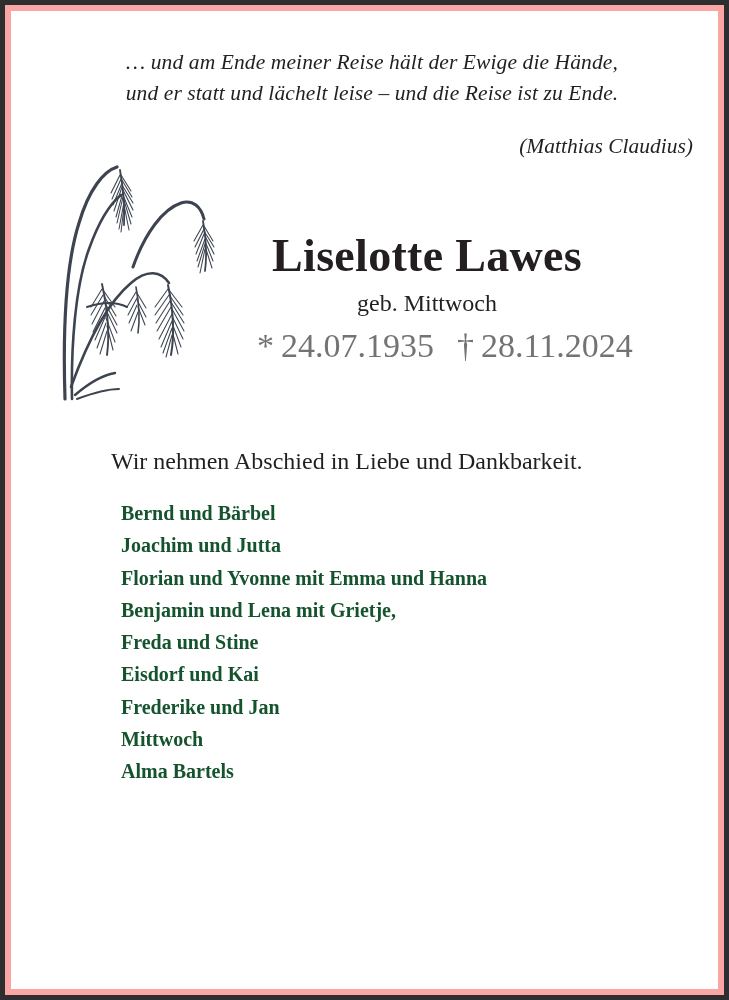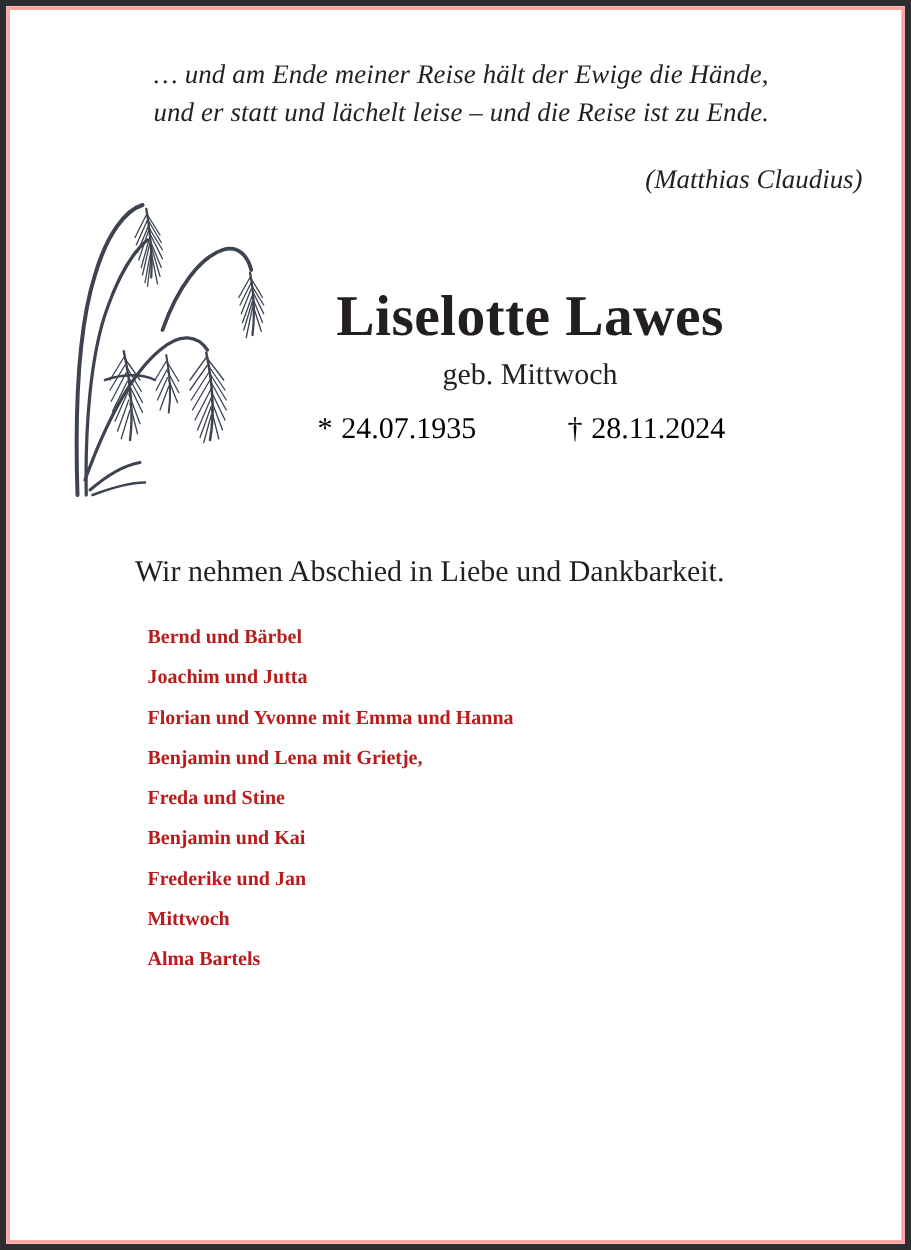--- a/index.html
+++ b/index.html
@@ -23,21 +23,21 @@
     height: 1000px;
     background: #ffffff;
     border: 5px solid #2e2e31;
   }
   .notice-inner {
     position: relative;
     box-sizing: border-box;
     width: 100%;
     height: 100%;
     background: #ffffff;
-    border: 3px solid #fca5a5;
+    border: 6px solid #fca5a5;
   }
 
   
   .quote {
     position: absolute;
     left: 52px;
     top: 36px;
     width: 618px;
     font-style: italic;
     font-size: 21.5px;
@@ -86,25 +86,25 @@
     white-space: nowrap;
   }
   .maiden-name {
     font-size: 24px;
     line-height: 33px;
     margin-top: 4px;
     color: #231f20;
   }
   .dates {
     margin-top: 9px;
-    font-size: 24px;
+    font-size: 34px;
     line-height: 34px;
     display: flex;
     justify-content: center;
-    color: #000000;
+    color: #737373;
   }
   .date-birth { width: 196px; text-align: left; padding-left: 26px; box-sizing: border-box; }
   .date-death { width: 196px; text-align: left; padding-left: 30px; box-sizing: border-box; }
   .sym { margin-right: 7px; }
 
   
   .mourning-intro {
     position: absolute;
     left: 100px;
     top: 434px;
@@ -113,24 +113,24 @@
     color: #231f20;
     white-space: nowrap;
   }
   .family-list {
     position: absolute;
     left: 110px;
     top: 486px;
     width: 560px;
   }
   .family-line {
-    font-size: 16px;
+    font-size: 20px;
     font-weight: bold;
     line-height: 32.3px;
-    color: #b91c1c;
+    color: #14532d;
     white-space: nowrap;
   }
 
   
   .service {
     position: absolute;
     left: 34px;
     top: 826px;
     width: 660px;
     text-align: center;
@@ -272,21 +272,21 @@
     </div>
 
     <div class="mourning-intro">Wir nehmen Abschied in Liebe und Dankbarkeit.</div>
 
     <div class="family-list">
       <div class="family-line">Bernd und Bärbel</div>
       <div class="family-line">Joachim und Jutta</div>
       <div class="family-line">Florian und Yvonne mit Emma und Hanna</div>
       <div class="family-line">Benjamin und Lena mit Grietje,</div>
       <div class="family-line">Freda und Stine</div>
-      <div class="family-line">Benjamin und Kai</div>
+      <div class="family-line">Eisdorf und Kai</div>
       <div class="family-line">Frederike und Jan</div>
       <div class="family-line">Mittwoch</div>
       <div class="family-line">Alma Bartels</div>
     </div>
 
 
 
   </div>
 </div>
 

